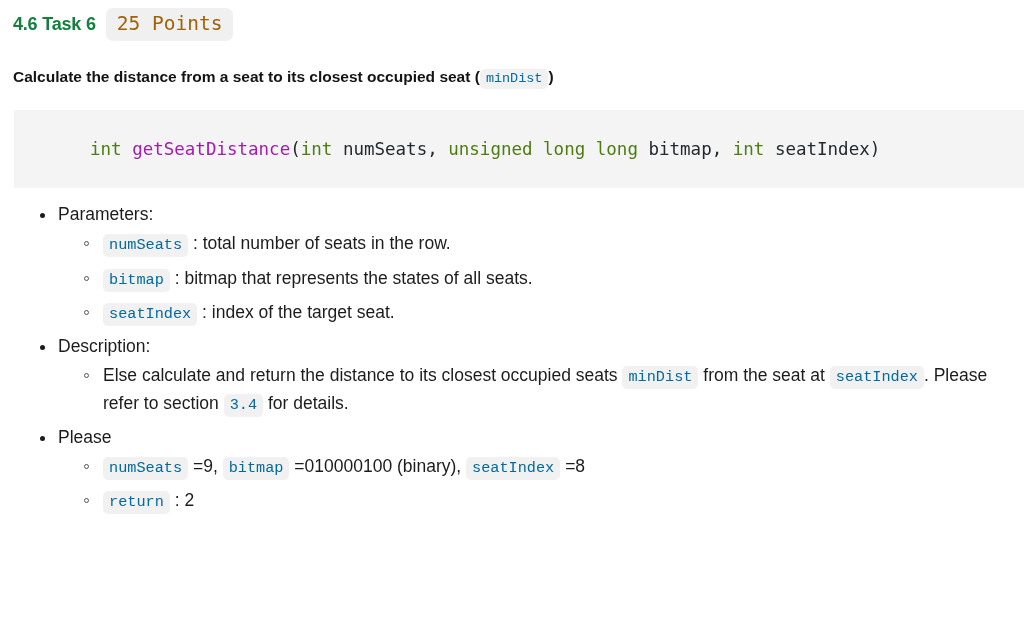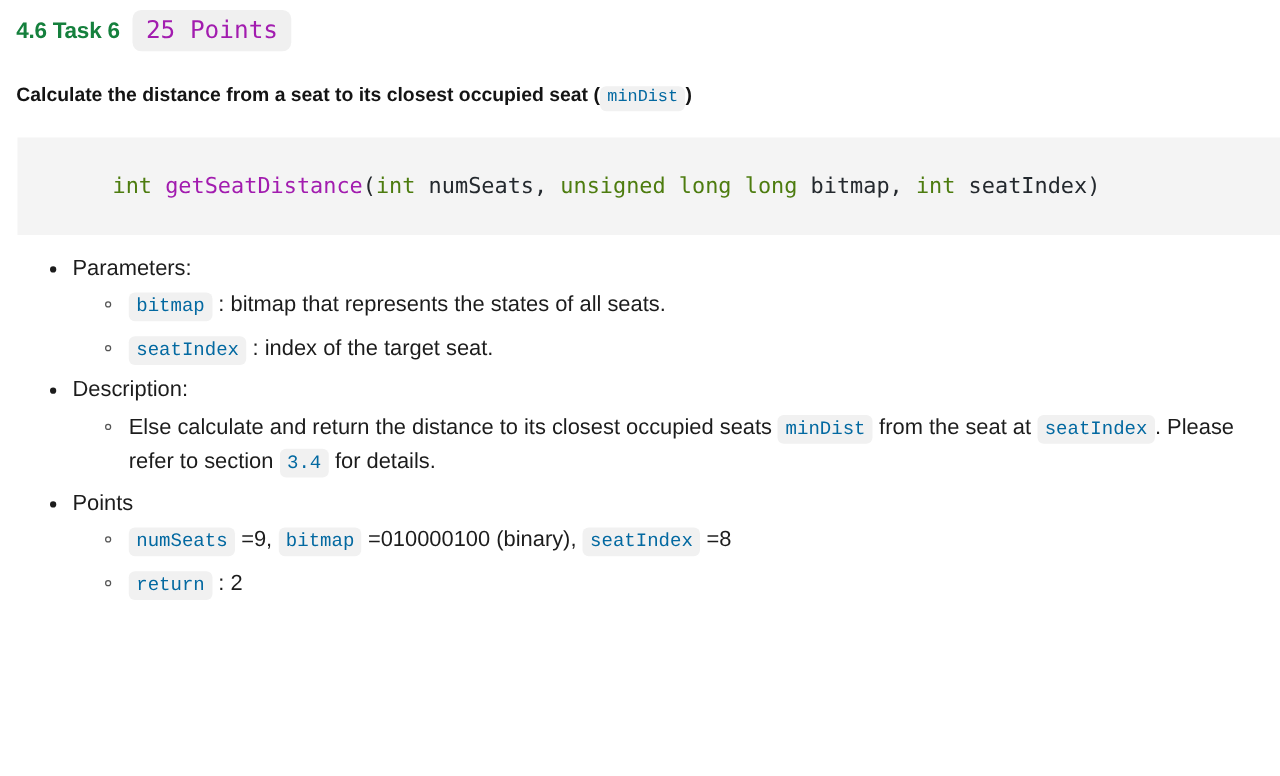--- a/index.html
+++ b/index.html
@@ -32,21 +32,21 @@
     font-size: 18px;
     font-weight: bold;
     letter-spacing: -0.2px;
     color: #15803d;
     line-height: 1.2;
   }
   .points-badge {
     font-family: "DejaVu Sans Mono", monospace;
     font-size: 19.5px;
     background: #f0f0f0;
-    color: #a21caf;
+    color: #a16207;
     border-radius: 7px;
     padding: 5px 11px 6px 11px;
     line-height: 1.15;
   }
 
   
   .subtitle {
     font-size: 15.5px;
     font-weight: bold;
     color: #141414;
@@ -159,34 +159,35 @@
 
   <div class="code-block">
     <div class="code-line"><span class="tok-kw">int</span><span class="tok-plain"> </span><span class="tok-fn">getSeatDistance</span><span class="tok-plain">(</span><span class="tok-kw">int</span><span class="tok-plain"> numSeats, </span><span class="tok-kw">unsigned long long</span><span class="tok-plain"> bitmap, </span><span class="tok-kw">int</span><span class="tok-plain"> seatIndex)</span></div>
   </div>
 
   <ul class="lvl1">
 
     <li>
       <span>Parameters:</span>
       <ul class="lvl2">
+        <li><span class="chip">numSeats</span> <span>: total number of seats in the row.</span></li>
         <li><span class="chip">bitmap</span> <span>: bitmap that represents the states of all seats.</span></li>
         <li><span class="chip">seatIndex</span> <span>: index of the target seat.</span></li>
       </ul>
     </li>
 
     <li>
       <span>Description:</span>
       <ul class="lvl2">
         <li class="wide"><span>Else calculate and return the distance to its closest occupied seats</span> <span class="chip">minDist</span> <span>from the seat at</span> <span class="chip">seatIndex</span><span>. Please refer to section</span> <span class="chip">3.4</span> <span>for details.</span></li>
       </ul>
     </li>
 
     <li>
-      <span>Points</span>
+      <span>Please</span>
       <ul class="lvl2">
         <li><span class="chip">numSeats</span> <span>=9,</span> <span class="chip">bitmap</span> <span>=010000100 (binary),</span> <span class="chip">seatIndex</span> <span>=8</span></li>
         <li><span class="chip">return</span> <span>: 2</span></li>
       </ul>
     </li>
 
   </ul>
 </div>
 
 </body></html>

